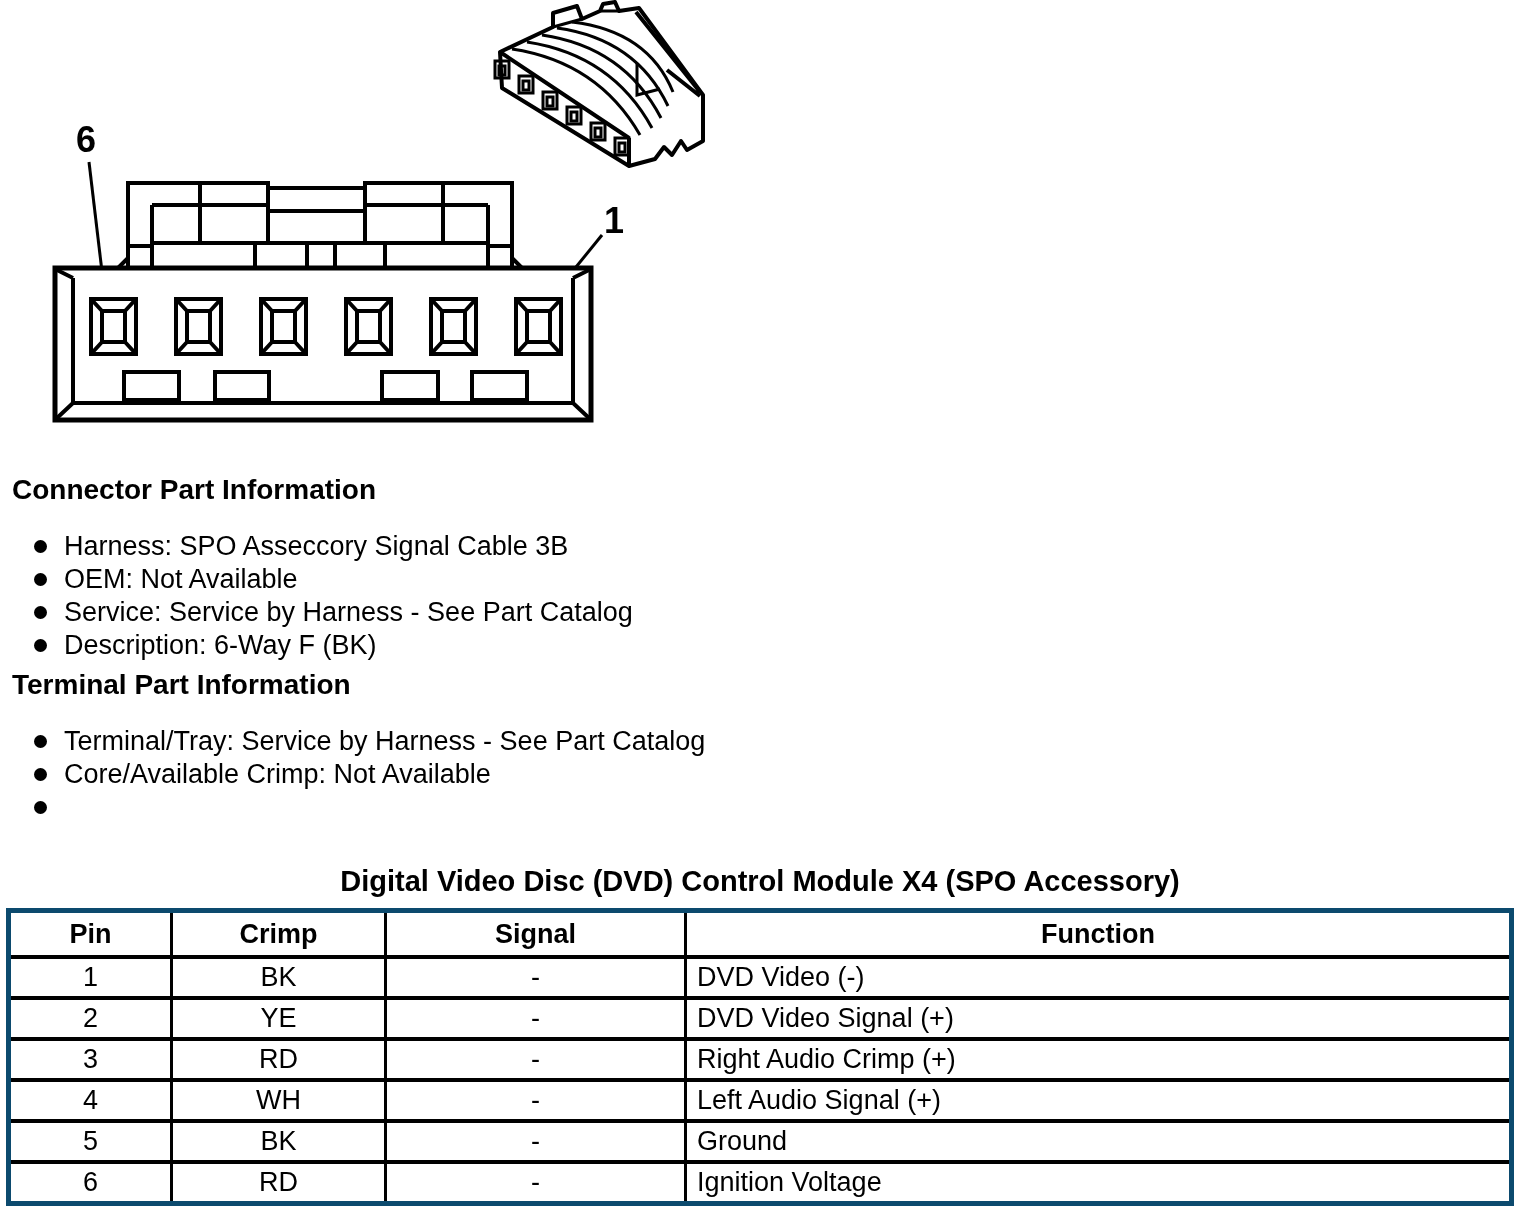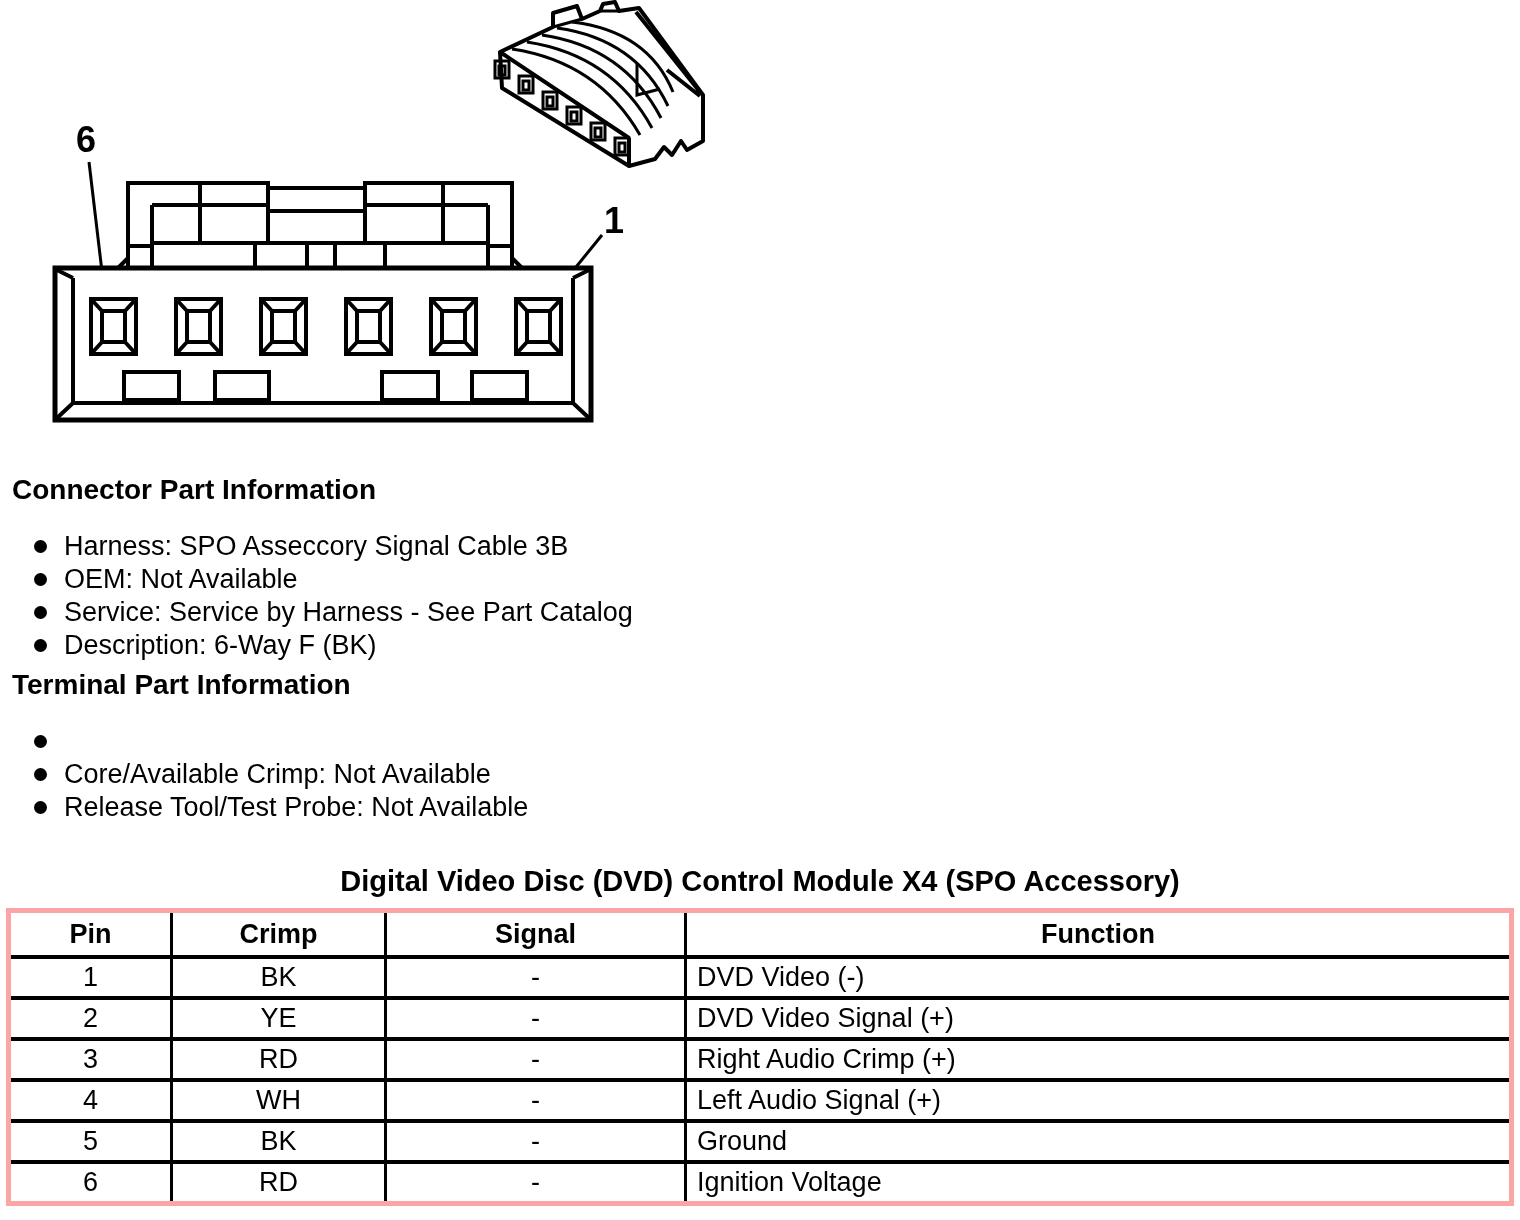--- a/index.html
+++ b/index.html
@@ -61,21 +61,21 @@
     text-align: center;
     font-size: 29px;
     font-weight: bold;
     line-height: 30px;
   }
   table.pinout {
     margin: 12px 0 0 6px;
     width: 1508px;
     border-collapse: collapse;
     table-layout: fixed;
-    border: 5px solid #fca5a5;
+    border: 5px solid #0c4a6e;
   }
   table.pinout th, table.pinout td {
     border-left: 3px solid #000;
     border-right: 3px solid #000;
     border-top: 4px solid #000;
     border-bottom: 4px solid #000;
     font-size: 27px;
     padding: 0;
     overflow: hidden;
     white-space: nowrap;
@@ -197,28 +197,28 @@
     <span class="bullet"></span>
     <span>Description: 6-Way F (BK)</span>
   </li>
 </ul>
 
 <h2 class="sec-heading" id="terminal-heading">Terminal Part Information</h2>
 
 <ul class="info-list">
   <li>
     <span class="bullet"></span>
+    <span>Terminal/Tray: Service by Harness - See Part Catalog</span>
   </li>
   <li>
     <span class="bullet"></span>
     <span>Core/Available Crimp: Not Available</span>
   </li>
   <li>
     <span class="bullet"></span>
-    <span>Release Tool/Test Probe: Not Available</span>
   </li>
 </ul>
 
 <div class="table-title">Digital Video Disc (DVD) Control Module X4 (SPO Accessory)</div>
 
 <table class="pinout">
   <colgroup>
     <col class="c-pin">
       <col class="c-wire">
       <col class="c-circuit">

